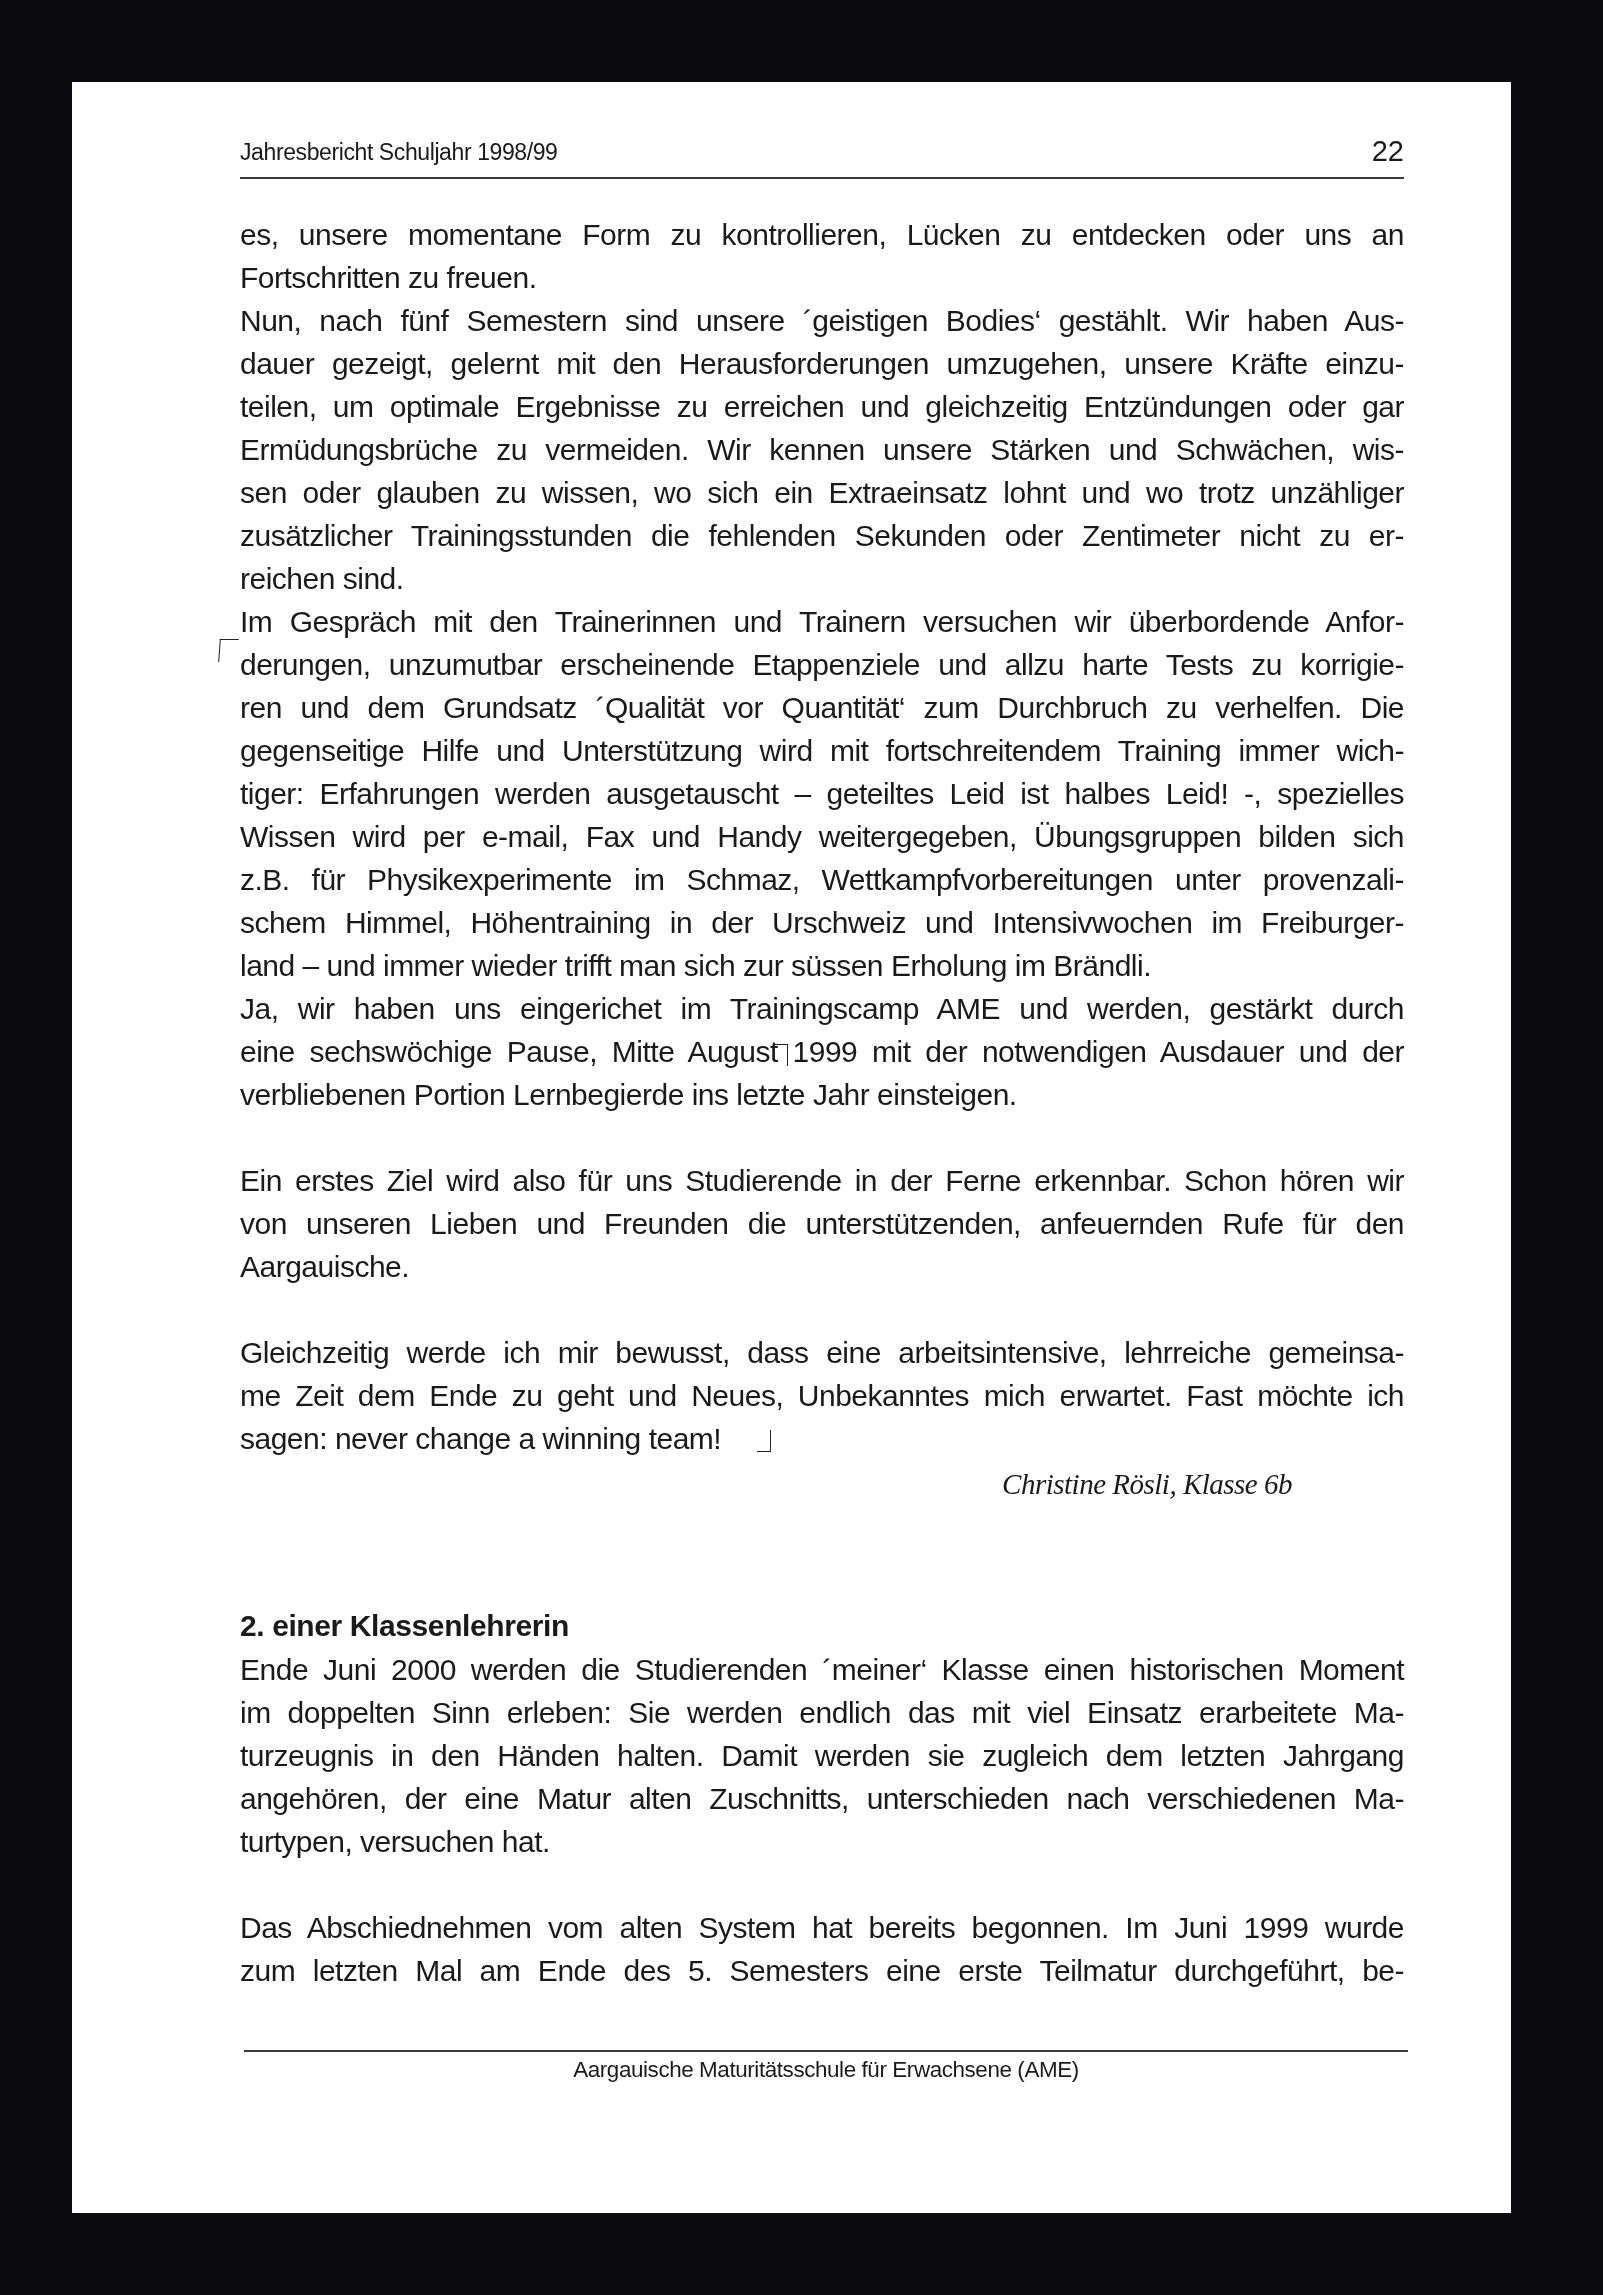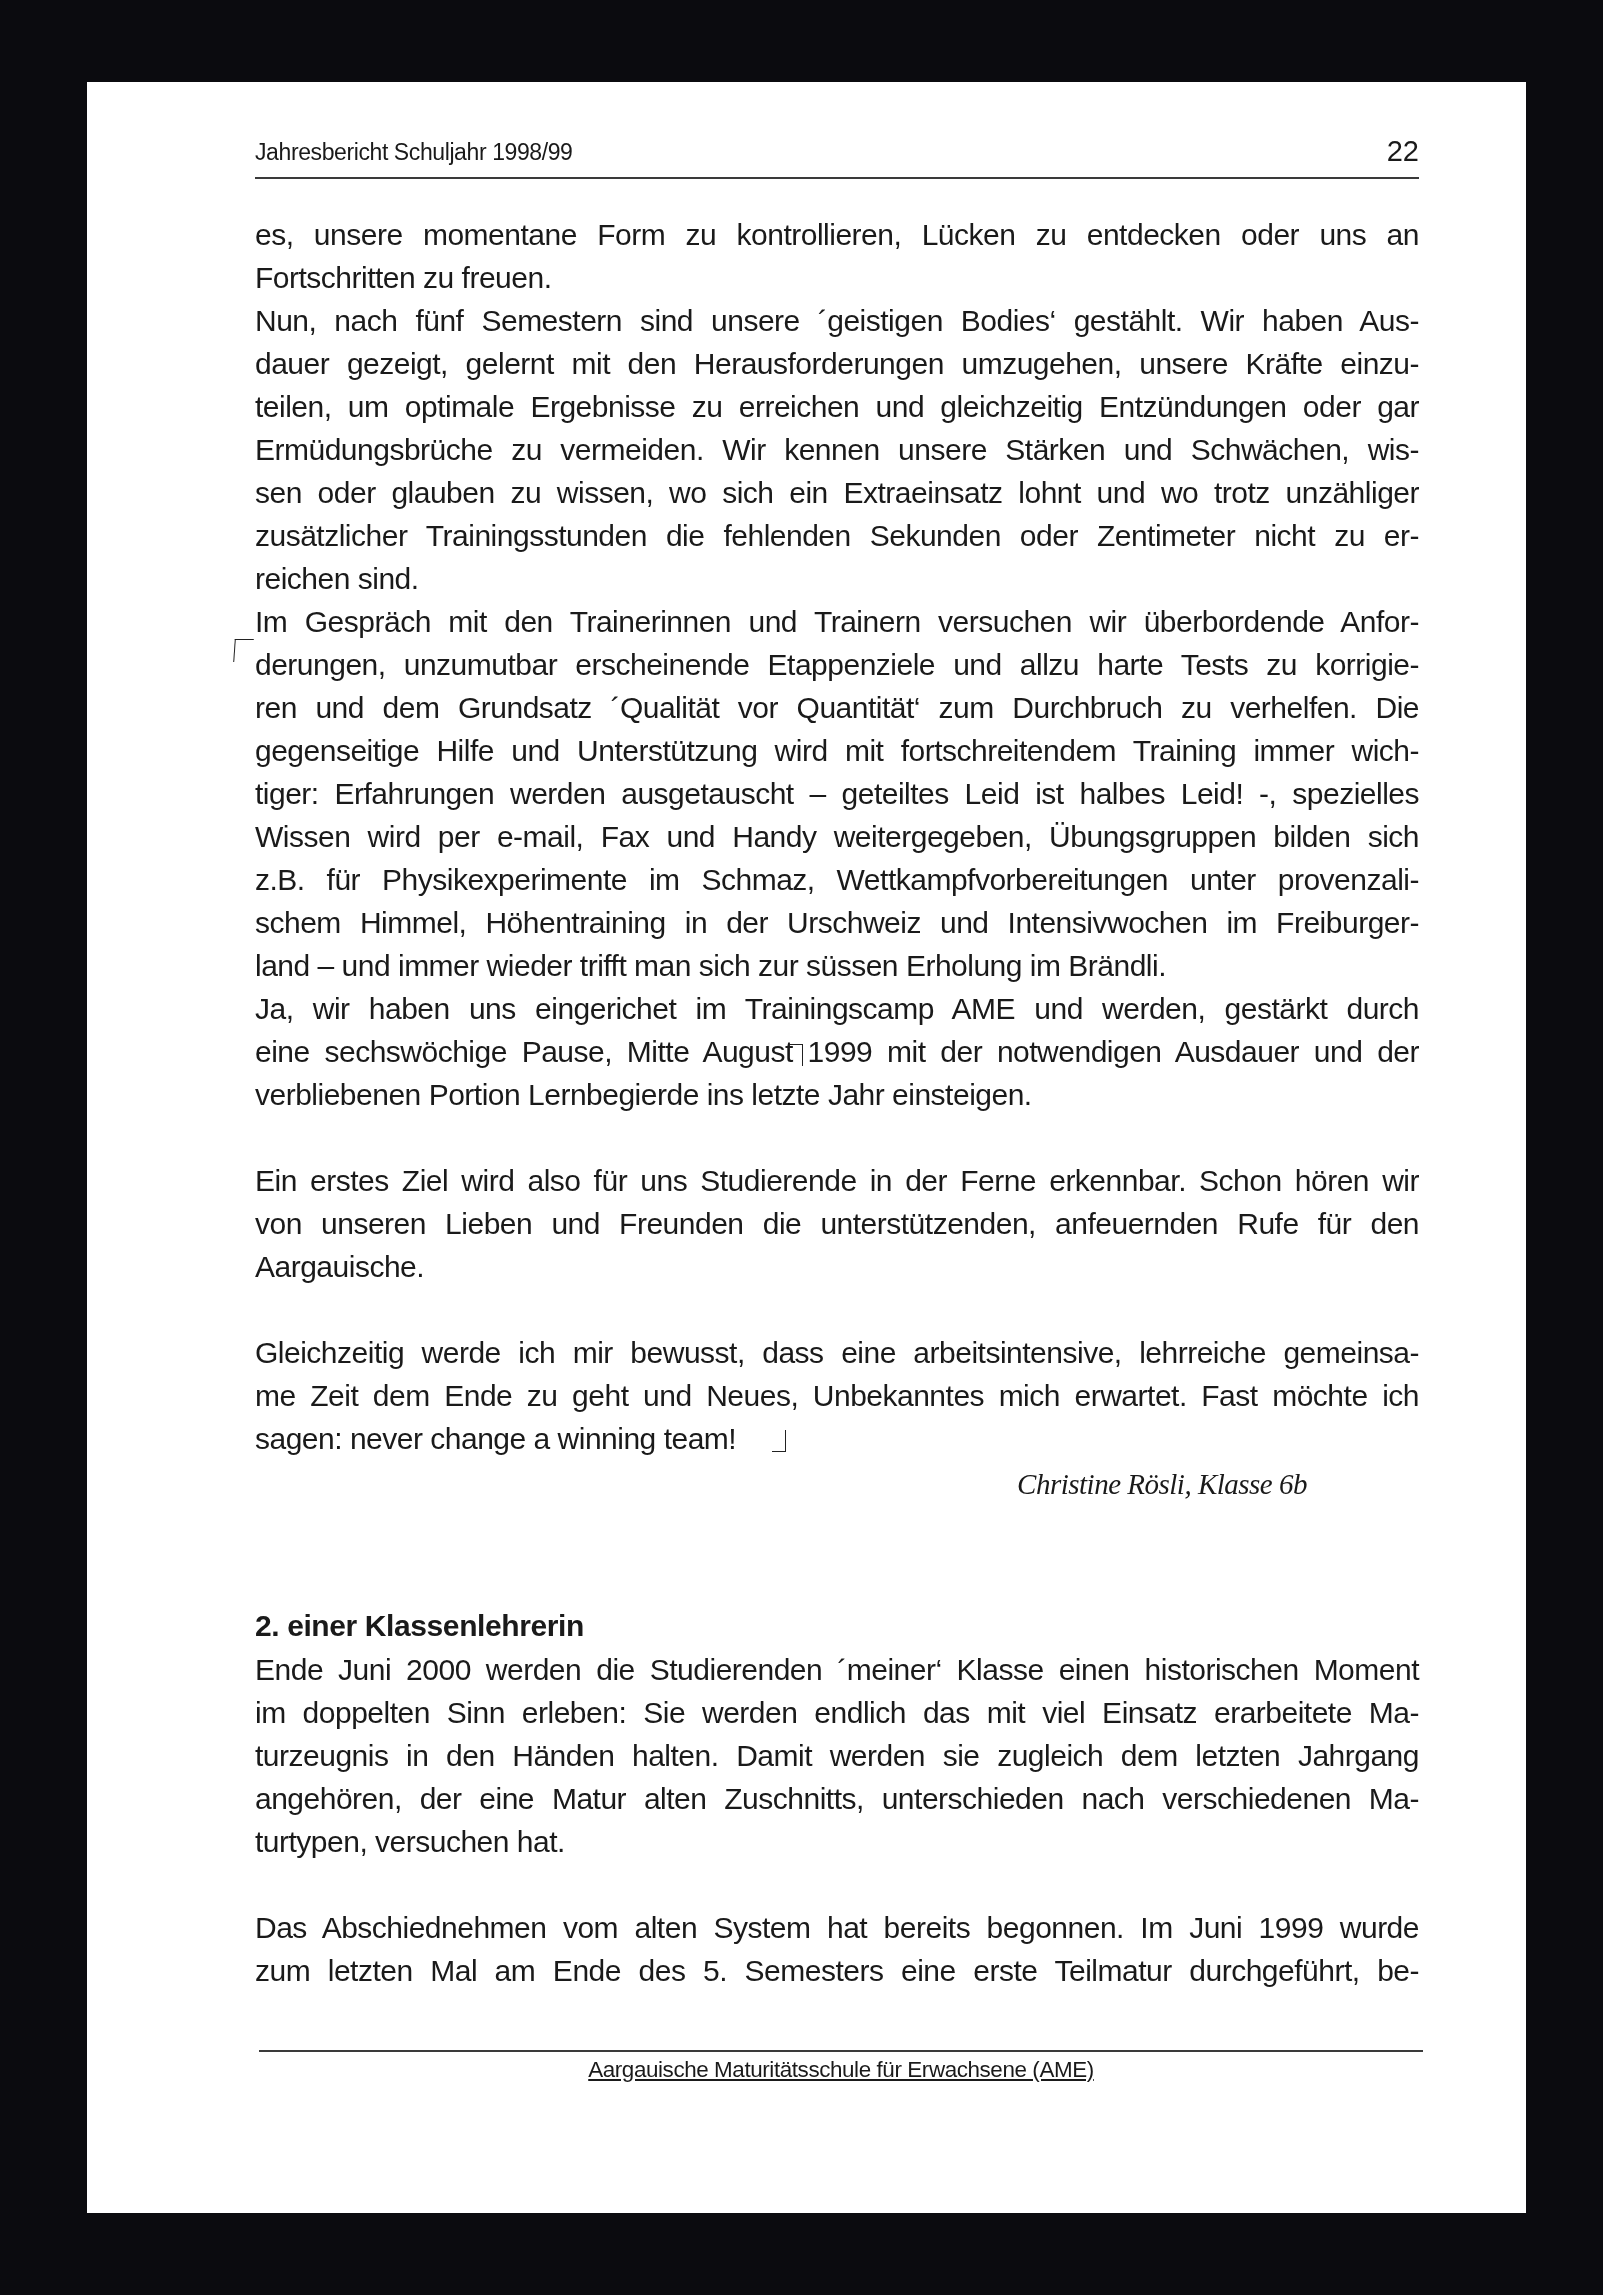--- a/index.html
+++ b/index.html
@@ -5,21 +5,21 @@
   html, body { margin: 0; padding: 0; }
   body {
     width: 1603px; height: 2295px;
     background: #0b0b0f;
     position: relative; overflow: hidden;
     font-family: "Liberation Sans", sans-serif;
     color: #1a1a1a;
   }
   .page {
     position: absolute;
-    left: 87px; top: 82px;
+    left: 72px; top: 82px;
     width: 1439px; height: 2131px;
     background: #ffffff;
   }
   .header {
     position: absolute; left: 168px; top: 55px; width: 1164px;
     height: 40px;
     border-bottom: 2.4px solid #3a3a3a;
   }
   .header .title { position: absolute; left: 0; top: 1.6px; font-size: 23px; letter-spacing: -0.4px; }
   .header .pnum { position: absolute; right: 0; top: -1.6px; font-size: 29px; }
@@ -31,21 +31,21 @@
   .line.last { text-align-last: left; }
   .gap { height: 43px; }
   .signature {
     font-family: "Liberation Serif", serif; font-style: italic;
     font-size: 29px; text-align: right; padding-right: 112px; height: 48px; line-height: 48px;
   }
   .heading { font-weight: bold; font-size: 30px; height: 45px; line-height: 45px; letter-spacing: -0.4px; }
   .footer {
     position: absolute; left: 172px; top: 1968px; width: 1164px;
     border-top: 2.4px solid #3a3a3a;
-    text-align: center; font-size: 22.4px; padding-top: 4.8px; letter-spacing: -0.4px; text-decoration: underline;
+    text-align: center; font-size: 22.4px; padding-top: 4.8px; letter-spacing: -0.4px;
   }
   .mark { position: absolute; border-color: #222; border-style: solid; }
 </style>
 </head>
 <body>
 
 <div class="page">
 
   <div class="header">
     <span class="title">Jahresbericht Schuljahr 1998/99</span>

